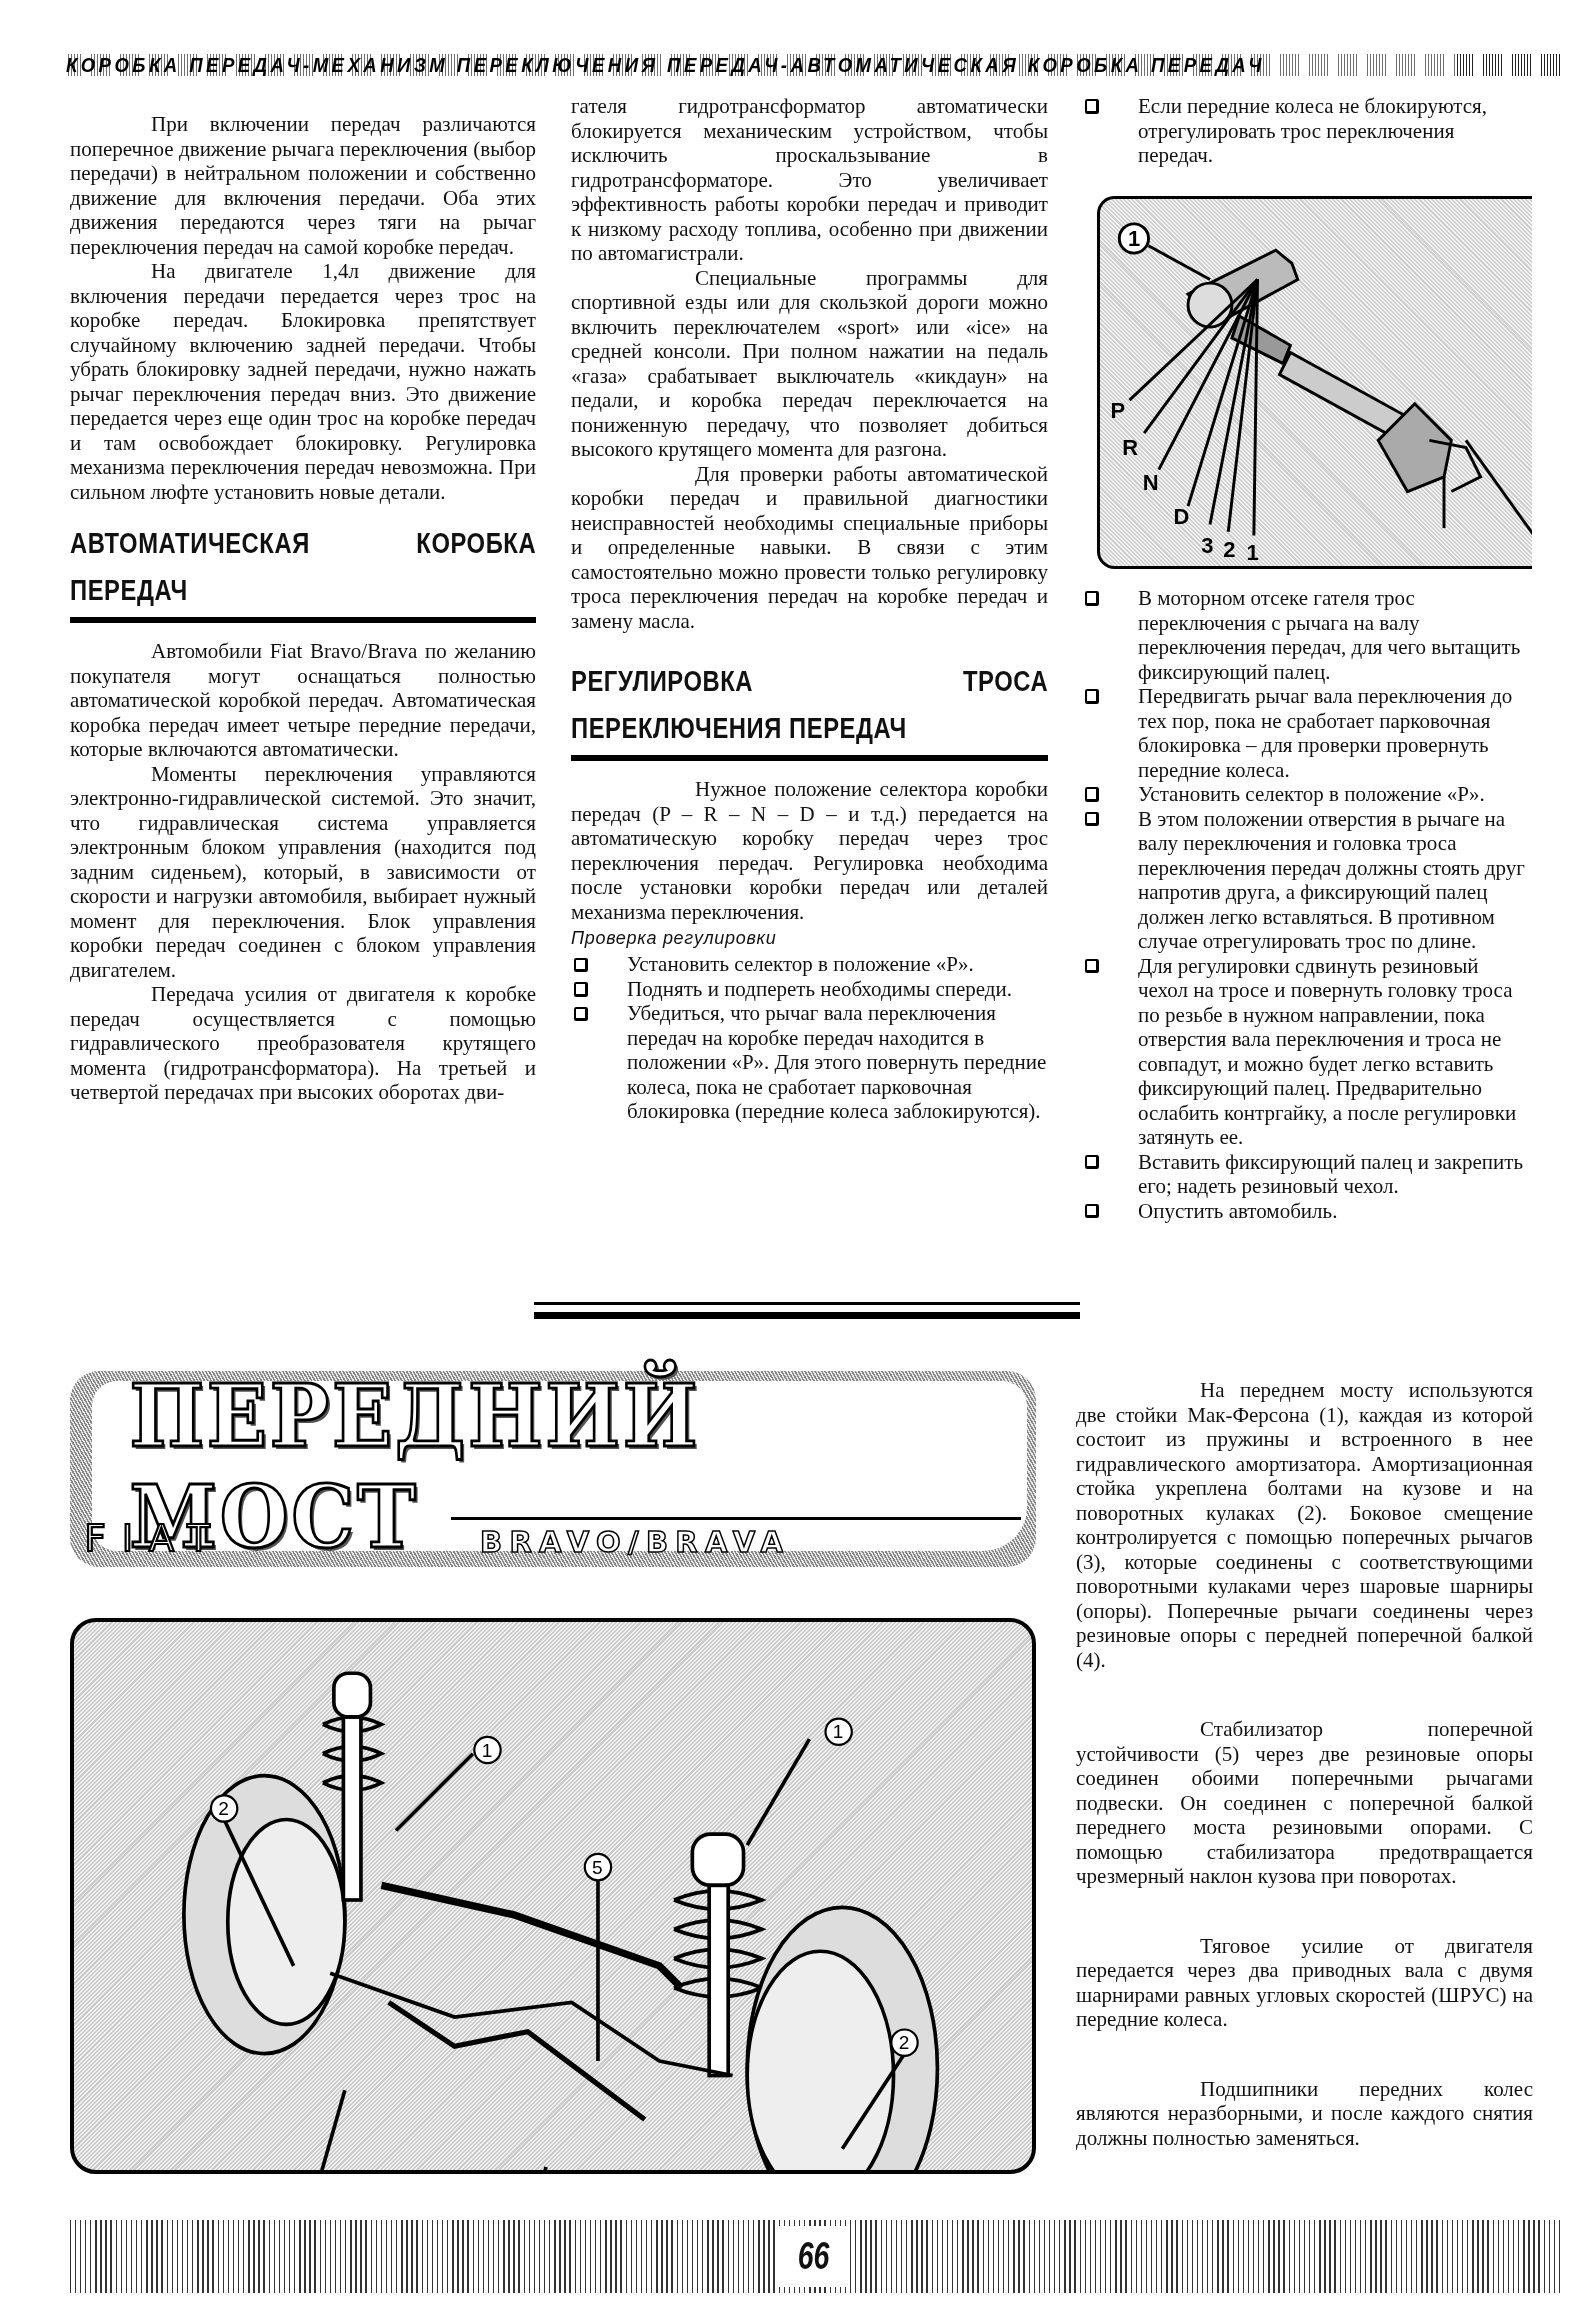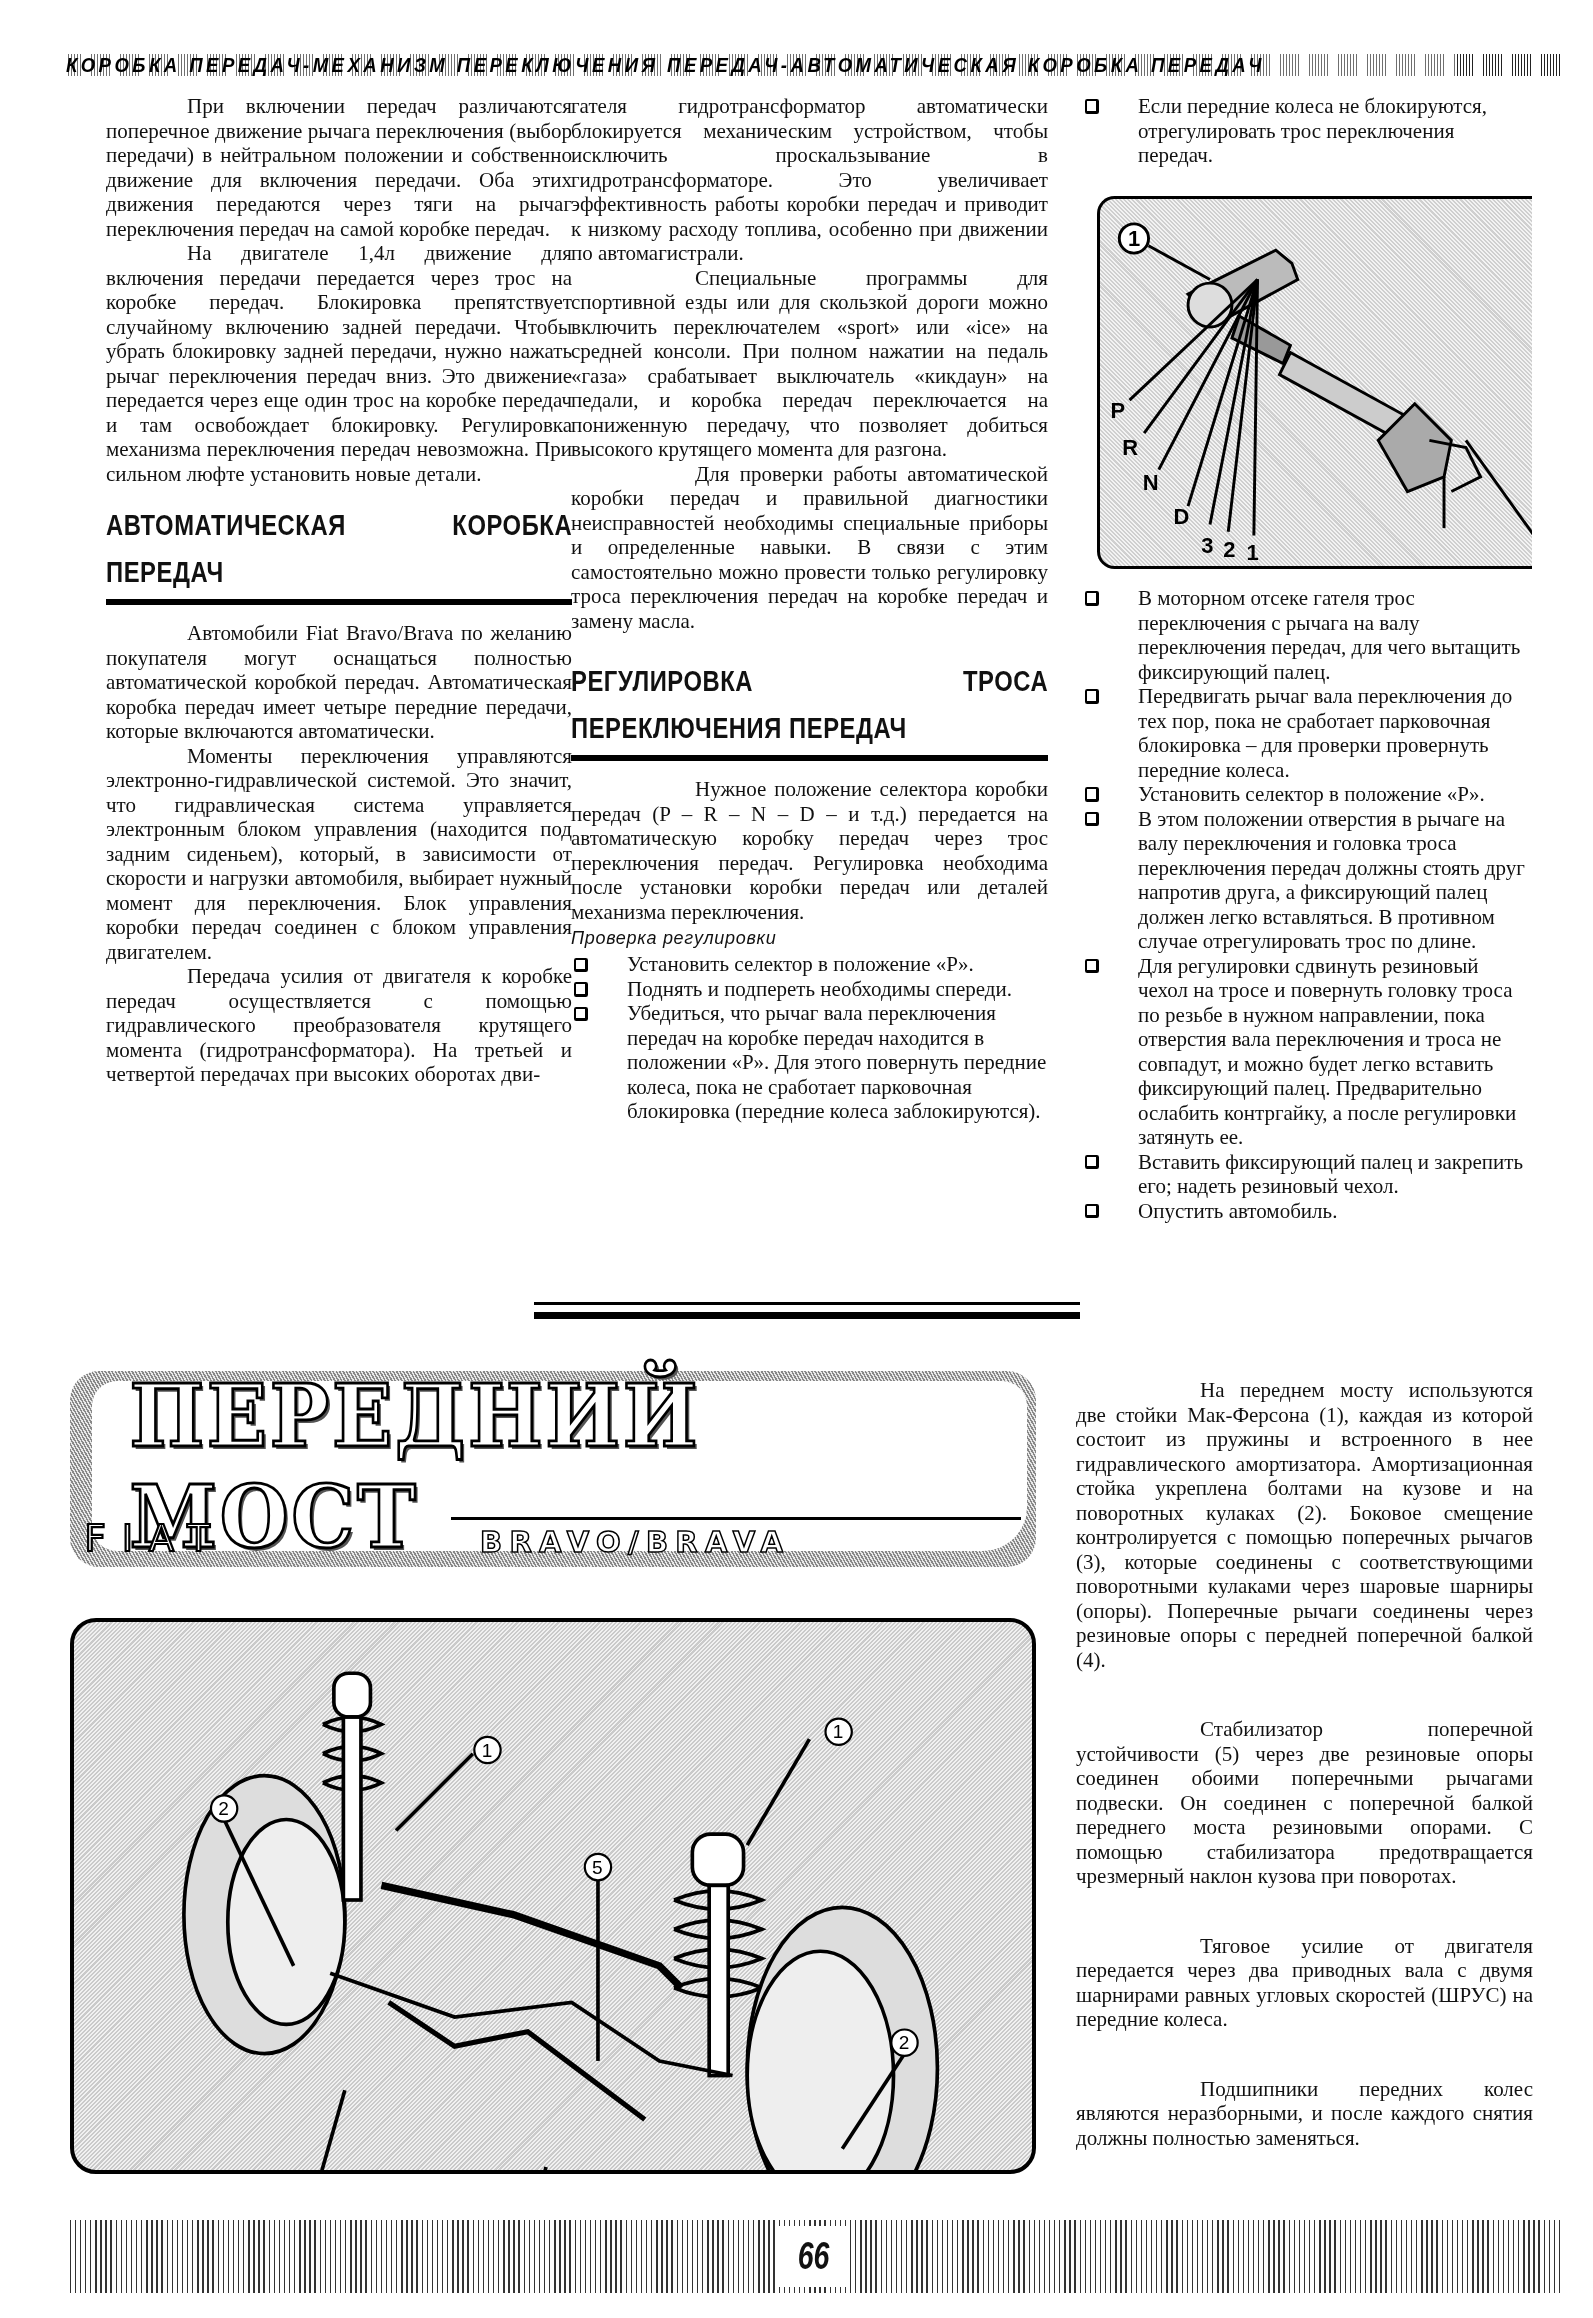--- a/index.html
+++ b/index.html
@@ -13,21 +13,21 @@
     overflow: hidden;
   }
   .running-head span {
     display: block; white-space: nowrap; font-family: "Liberation Sans", sans-serif;
     font-weight: bold; font-style: italic; font-size: 20px; letter-spacing: 3.7px; line-height: 22px;
     color: #000; background: rgba(255,255,255,0.35); transform: scaleX(0.93); transform-origin: left;
   }
 
   .col { position: absolute; font-size: 21px; line-height: 24.5px; text-align: justify; }
   .col p { text-indent: 81px; }
-  .col1 { left: 70px; top: 94px; width: 466px; margin-left: 36px; }
+  .col1 { left: 70px; top: 112px; width: 466px; }
   .col2 { left: 571px; top: 94px; width: 477px; }
   .col3 { left: 1082px; top: 94px; width: 450px; overflow: hidden; }
 
   .heading {
     font-family: "Liberation Sans", sans-serif; font-weight: bold; text-transform: uppercase;
     font-size: 29px; line-height: 47px; letter-spacing: 0.7px; transform: scaleX(0.82); transform-origin: left;
     width: 122%;
   }
   .heading-rule { height: 6.6px; background: #000; margin: 2.9px 0 16px; }
 

